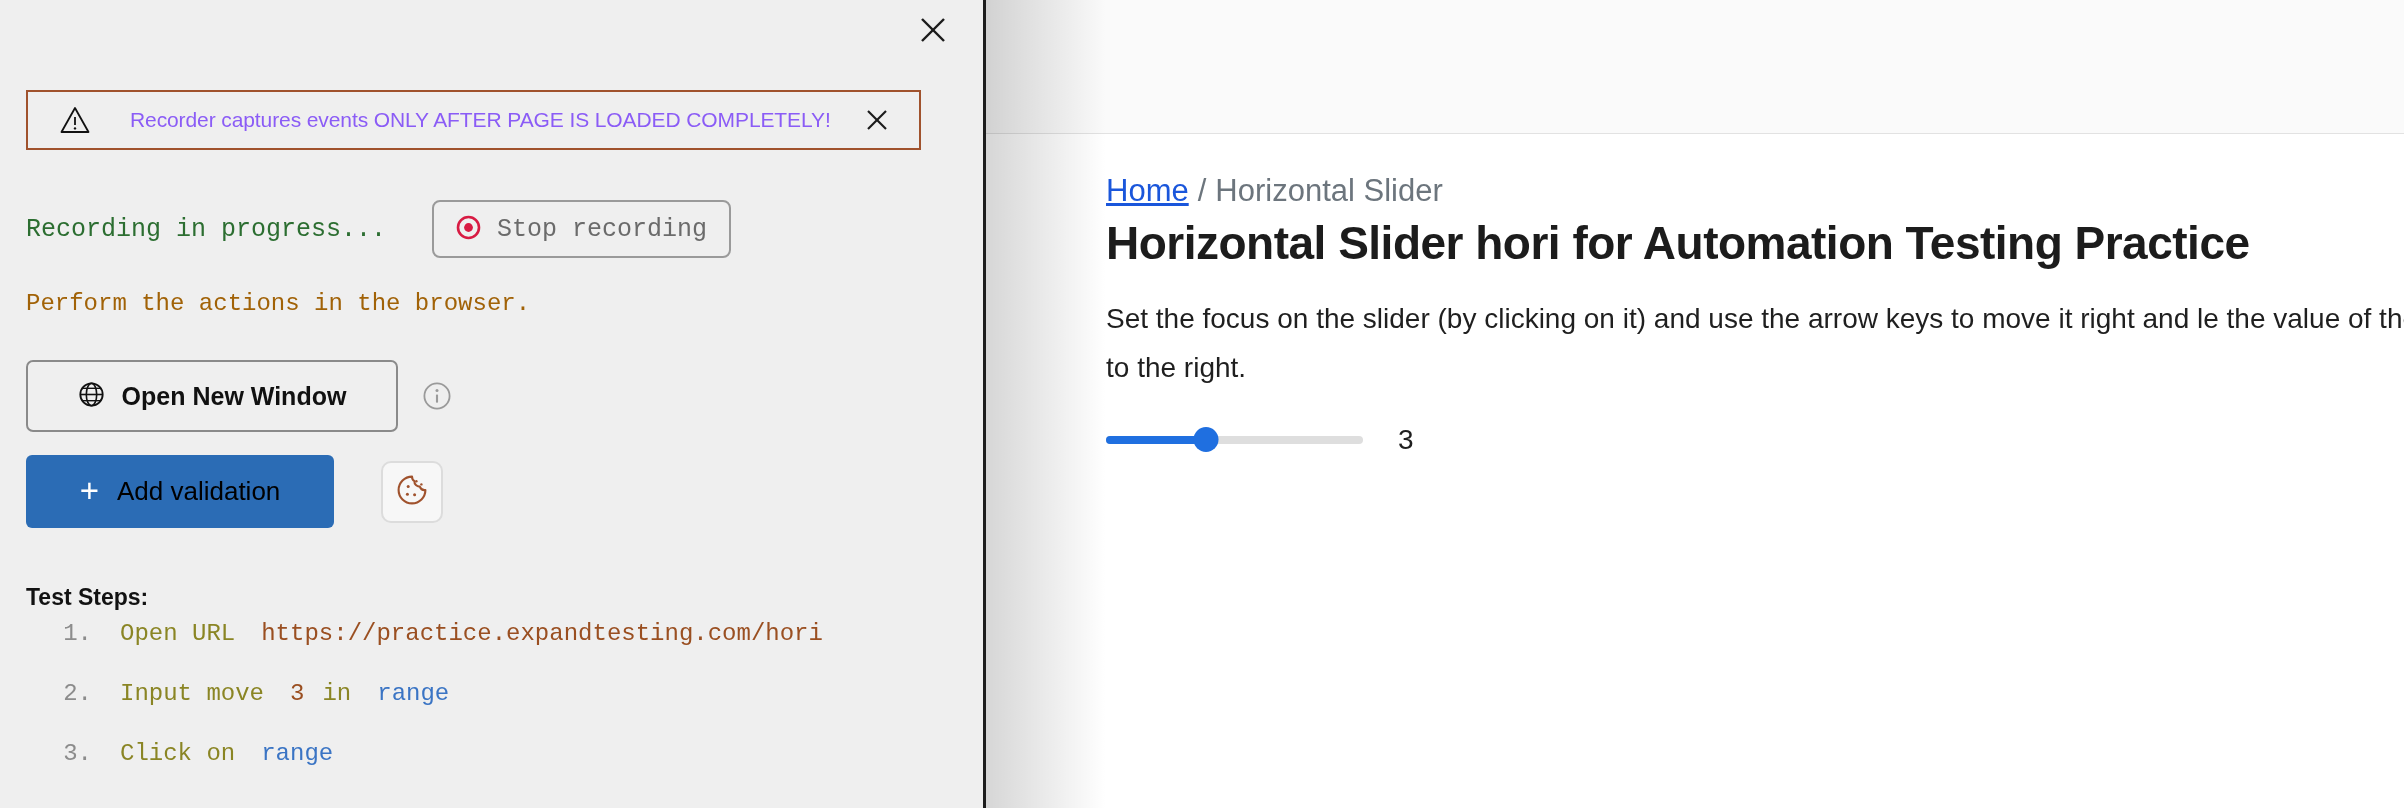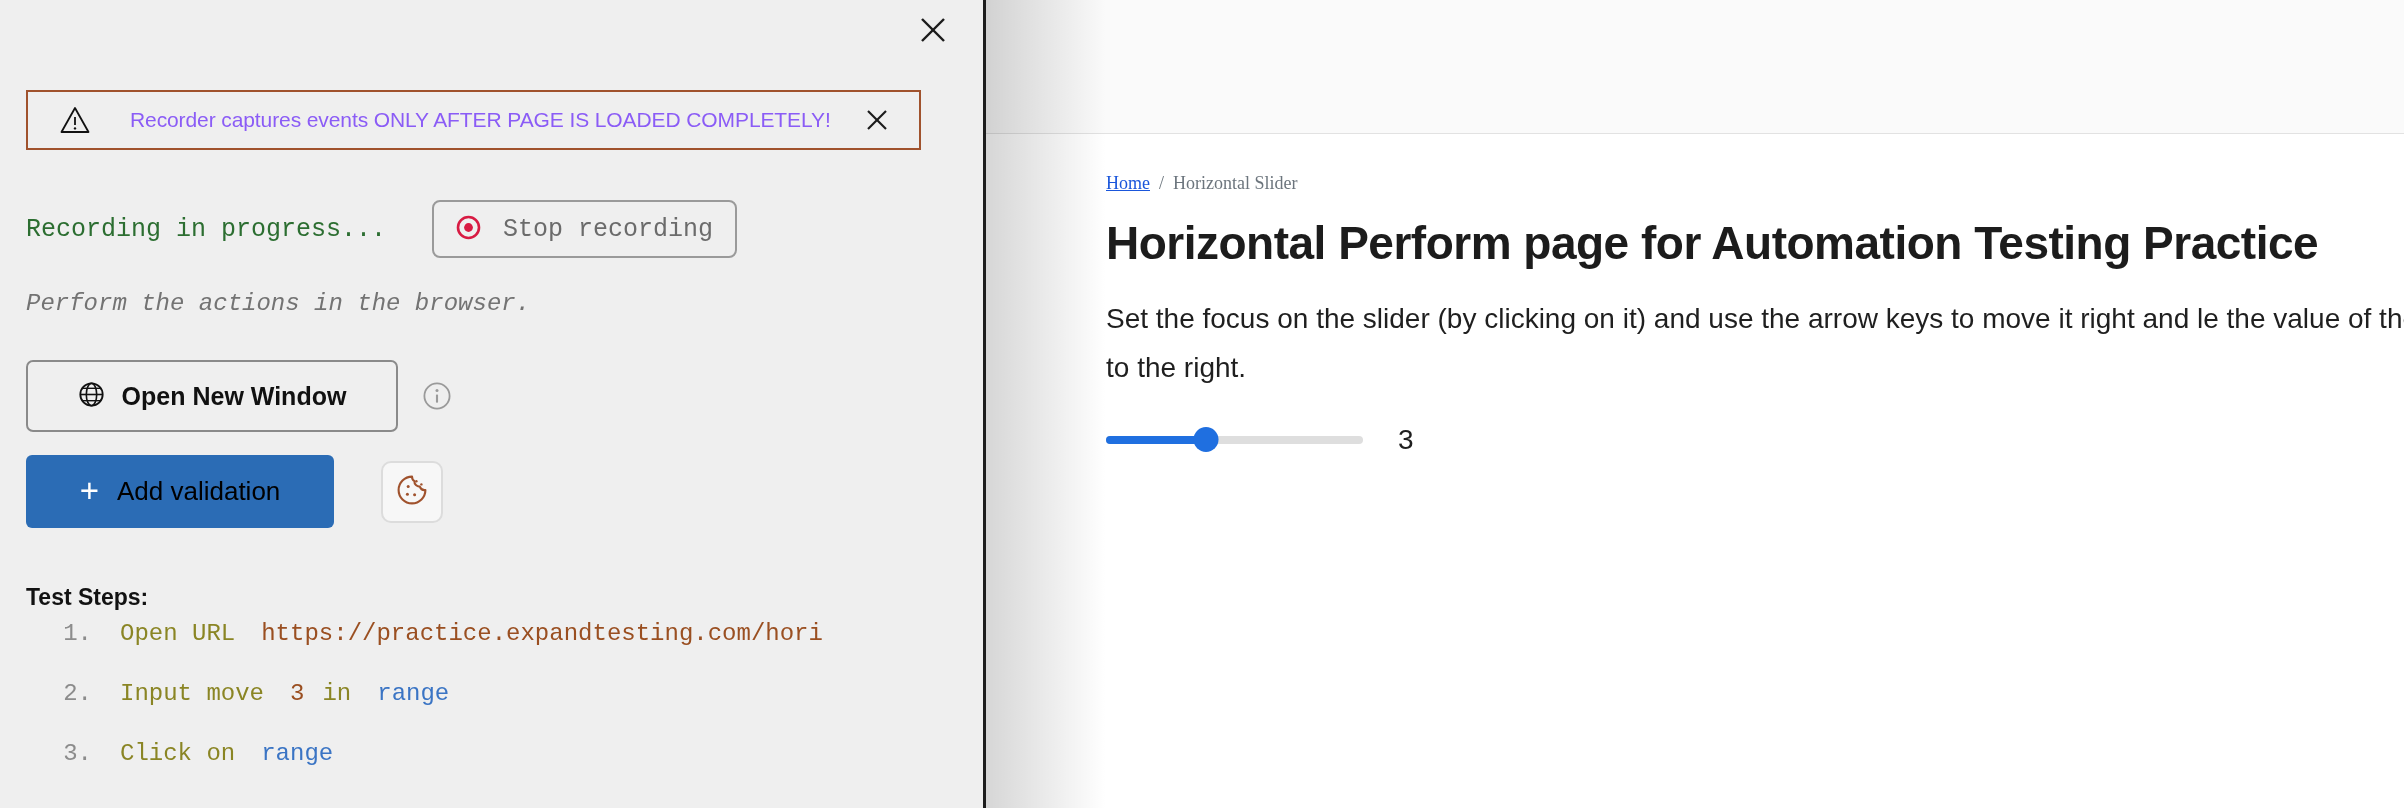--- a/index.html
+++ b/index.html
@@ -102,38 +102,37 @@
   .stop-recording-btn {
     margin-left: 46px;
     height: 58px;
     border: 2px solid #9a9a9a;
     border-radius: 8px;
     background: #efefef;
     display: flex;
     align-items: center;
     padding: 0 22px;
     cursor: pointer;
-    gap: 22px;
+    gap: 16px;
   }
   .stop-recording-label {
     font-family: "Liberation Mono", monospace;
     font-size: 25px;
     color: #6b6b6b;
     white-space: nowrap;
   }
 
   
   .perform-hint {
     position: absolute;
     left: 26px;
     top: 290px;
     font-family: "Liberation Mono", monospace;
-    font-style: italic;
     font-size: 24px;
-    color: #737373;
+    color: #a16207;
     white-space: nowrap;
   }
 
   
   .open-window-row {
     position: absolute;
     left: 26px;
     top: 360px;
     display: flex;
     align-items: center;
@@ -279,24 +278,24 @@
     top: 134px;
     right: 0;
     bottom: 0;
     background: #ffffff;
     padding: 0;
   }
   .breadcrumb {
     position: absolute;
     left: 0;
     top: 39px;
-    font-size: 18px;
+    font-size: 31px;
     color: #6c757d;
     white-space: nowrap;
-    font-family: Liberation Serif, serif;
+    font-family: Liberation Sans, sans-serif;
   }
   .breadcrumb a {
     color: #1a56db;
     text-decoration: underline;
   }
   .breadcrumb .sep { color: #6c757d; margin: 0 9px; }
   .page-title {
     position: absolute;
     left: 0;
     top: 82px;
@@ -471,21 +470,21 @@
 
   <div class="browser-pane">
     <div class="browser-shadow"></div>
     <div class="browser-topbar"></div>
 
     <div class="page-body">
       <div class="breadcrumb">
         <a href="#">Home</a><span class="sep">/</span><span>Horizontal Slider</span>
       </div>
 
-      <h1 class="page-title">Horizontal Perform page for Automation Testing Practice</h1>
+      <h1 class="page-title">Horizontal Slider hori for Automation Testing Practice</h1>
 
       <p class="page-desc">Set the focus on the slider (by clicking on it) and use the arrow keys to move it right and le the value of the slider to the right.</p>
 
       <div class="slider-row">
         <div class="slider">
           <div class="slider-track"></div>
           <div class="slider-fill" id="sliderFill" style="width: 39%;"></div>
           <div class="slider-thumb" id="sliderThumb" style="left: 39%;"></div>
         </div>
         <span class="slider-value">3</span>

